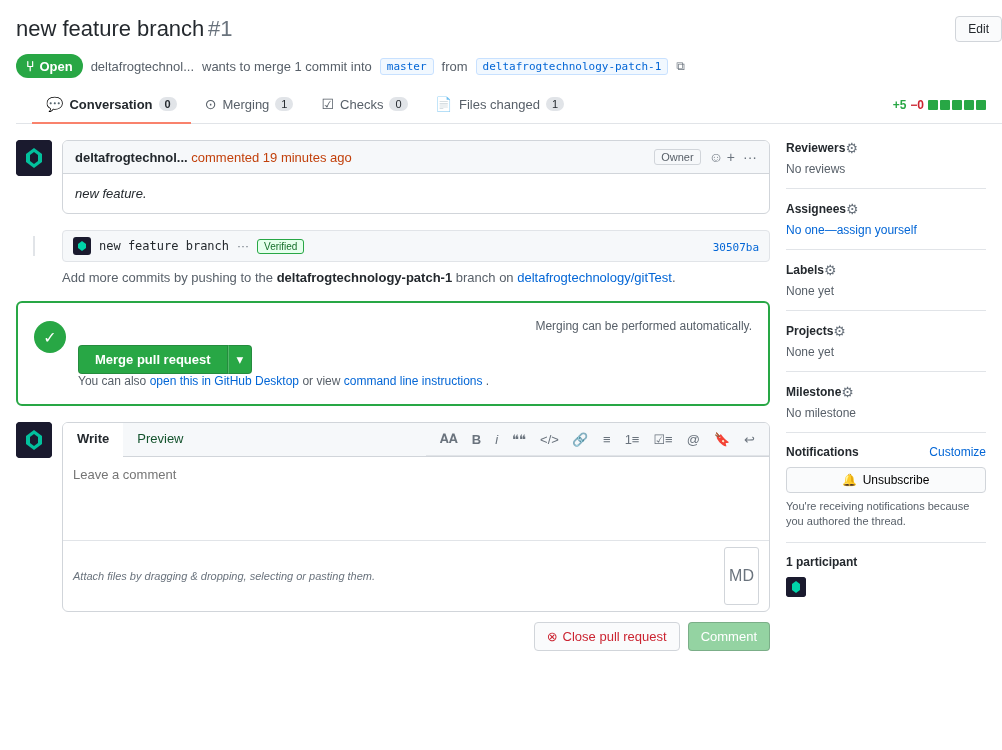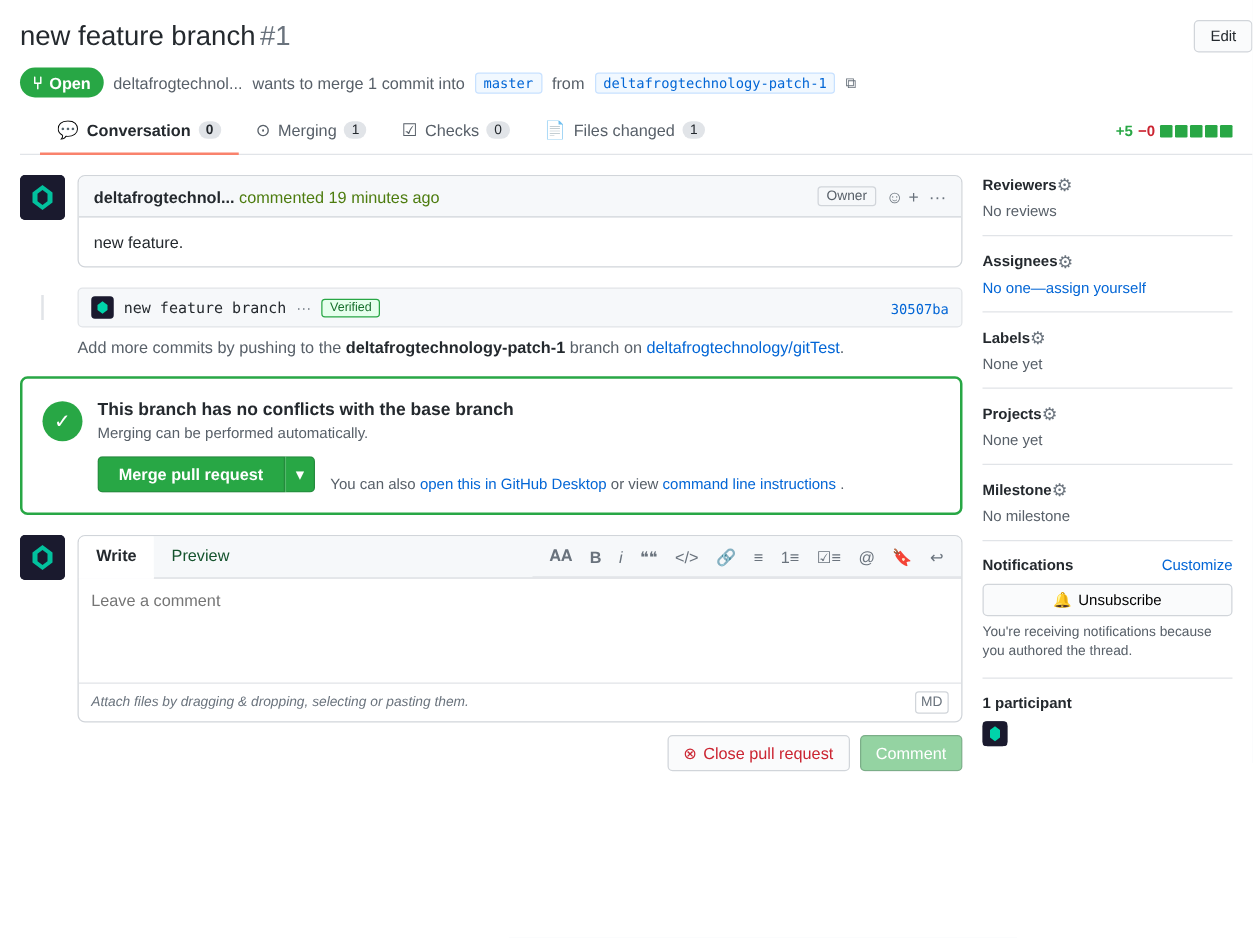--- a/index.html
+++ b/index.html
@@ -38,59 +38,59 @@
     .left-column { flex: 1; min-width: 0; }
     .right-column { width: 200px; flex-shrink: 0; }
     
     
     .comment-box { display: flex; gap: 10px; margin-bottom: 16px; }
     .avatar { width: 36px; height: 36px; border-radius: 4px; background: #1a1a2e; display: flex; align-items: center; justify-content: center; flex-shrink: 0; overflow: hidden; }
     
     .comment-card { flex: 1; border: 1px solid #d1d5da; border-radius: 6px; overflow: hidden; }
     .comment-header { display: flex; align-items: center; justify-content: space-between; padding: 8px 12px; background: #f6f8fa; border-bottom: 1px solid #d1d5da; }
     .comment-author { font-weight: 600; color: #24292e; }
-    .comment-time { color: #4d7c0f; }
+    .comment-time { color: #c2410c; }
     .comment-header-actions { display: flex; align-items: center; gap: 8px; }
     .owner-badge { border: 1px solid #d1d5da; border-radius: 3px; padding: 1px 6px; font-size: 11px; color: #586069; }
     .reaction-btn { color: #6a737d; cursor: pointer; font-size: 14px; border: none; background: none; }
     .more-btn { color: #6a737d; cursor: pointer; font-size: 14px; border: none; background: none; }
-    .comment-body { padding: 12px; }
+    .comment-body { padding: 12px; font-style: italic; }
     .comment-text { font-size: 13px; }
     .verified-badge { background: #e6ffed; border: 1px solid #28a745; color: #176f2c; border-radius: 3px; padding: 1px 6px; font-size: 10px; font-family: sans-serif; text-align: right; }
     
     
     .push-message { color: #586069; font-size: 13px; margin-left: 46px; margin-bottom: 16px; }
     .push-message strong { color: #24292e; }
     .push-message a { color: #0366d6; text-decoration: none; }
     
     
     .merge-section { border: 2px solid #28a745; border-radius: 6px; padding: 16px; margin-bottom: 16px; display: flex; gap: 12px; align-items: flex-start; }
     .merge-info { flex: 1; }
     .merge-title { font-weight: 600; font-size: 14px; margin-bottom: 4px; }
-    .merge-subtitle { color: #586069; font-size: 12px; margin-bottom: 12px; }
-    .merge-actions { display: flex; align-items: flex-end; gap: 12px; flex-wrap: wrap; }
+    .merge-subtitle { color: #586069; font-size: 12px; margin-bottom: 12px; text-align: right; }
+    .merge-actions { display: flex; align-items: flex-start; flex-wrap: wrap; flex-direction: column; }
     .merge-btn-group { display: flex; }
     .merge-btn { background: #28a745; color: #fff; border: 1px solid rgba(27,31,35,0.2); padding: 6px 16px; border-radius: 4px 0 0 4px; font-size: 13px; font-weight: 600; cursor: pointer; }
     .merge-dropdown-btn { background: #28a745; color: #fff; border: 1px solid rgba(27,31,35,0.2); border-left: 1px solid rgba(255,255,255,0.2); padding: 6px 8px; border-radius: 0 4px 4px 0; cursor: pointer; }
     .merge-hint { color: #586069; font-size: 12px; }
     .merge-hint a { color: #0366d6; text-decoration: none; }
     
     
     .comment-form { display: flex; gap: 10px; }
     .comment-form-card { flex: 1; border: 1px solid #d1d5da; border-radius: 6px; overflow: hidden; }
     .comment-form-tabs { display: flex; border-bottom: 1px solid #d1d5da; background: #f6f8fa; }
     .form-tab { padding: 8px 14px; font-size: 13px; cursor: pointer; border-bottom: 2px solid transparent; margin-bottom: -1px; }
     .form-tab.active { background: #fff; border-bottom-color: #fff; font-weight: 600; color: #24292e; }
     .form-tab:not(.active) { color: #14532d; }
     .form-toolbar { display: flex; align-items: center; gap: 6px; padding: 6px 10px; border-bottom: 1px solid #e1e4e8; justify-content: flex-end; }
     .toolbar-btn { background: none; border: none; cursor: pointer; color: #6a737d; font-size: 13px; padding: 2px 4px; }
     .form-textarea { width: 100%; border: none; outline: none; padding: 10px; font-size: 13px; color: #6a737d; resize: none; height: 80px; font-family: inherit; }
     .form-footer { padding: 6px 10px; border-top: 1px solid #e1e4e8; display: flex; align-items: center; justify-content: space-between; }
     .attach-text { color: #6a737d; font-size: 11px; font-style: italic; }
-    .md-icon { color: #6a737d; font-size: 11px; border: 1px solid #d1d5da; padding: 2px 4px; border-radius: 3px; }
+    .md-icon { color: #6a737d; font-size: 16px; border: 1px solid #d1d5da; padding: 19px 4px; border-radius: 3px; }
     .form-actions { display: flex; align-items: center; gap: 8px; padding-top: 10px; justify-content: flex-end; }
     .close-pr-btn { border: 1px solid #d1d5da; background: #fafbfc; color: #cb2431; padding: 6px 12px; border-radius: 4px; font-size: 13px; cursor: pointer; display: flex; align-items: center; gap: 5px; }
     .comment-submit-btn { background: #94d3a2; color: #fff; border: 1px solid rgba(27,31,35,0.2); padding: 6px 12px; border-radius: 4px; font-size: 13px; cursor: not-allowed; }
     
     
     .sidebar-section { border-bottom: 1px solid #e1e4e8; padding: 12px 0; }
     .sidebar-section:first-child { padding-top: 0; }
     .sidebar-section-header { display: flex; align-items: center; margin-bottom: 6px; }
     .sidebar-section-title { font-weight: 600; font-size: 12px; color: #24292e; }
     .sidebar-gear { color: #6a737d; cursor: pointer; font-size: 14px; }
@@ -226,21 +226,20 @@
         <strong>deltafrogtechnology-patch-1</strong>
         <span>branch on</span>
         <a href="#">deltafrogtechnology/gitTest</a>.
       </div>
 
       <div class="merge-section">
         <div style="flex-shrink:0; margin-top:2px;">
           <div class="merge-icon-circle">✓</div>
         </div>
         <div class="merge-info">
-          <div class="merge-title">This branch has no conflicts with the base branch</div>
           <div class="merge-subtitle">Merging can be performed automatically.</div>
           <div class="merge-actions">
             <div class="merge-btn-group">
               <button class="merge-btn">Merge pull request</button>
               <button class="merge-dropdown-btn">▾</button>
             </div>
             <span class="merge-hint">
               <span>You can also</span>
               <a href="#">open this in GitHub Desktop</a>
               <span>or view</span>

